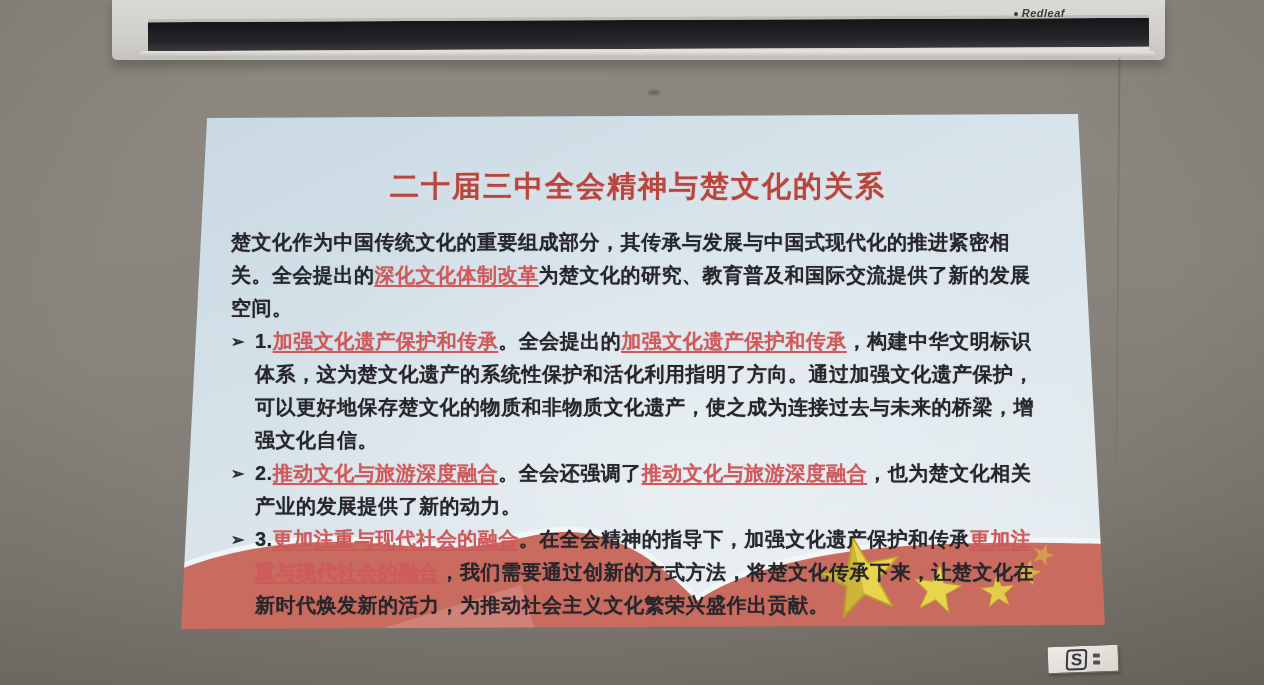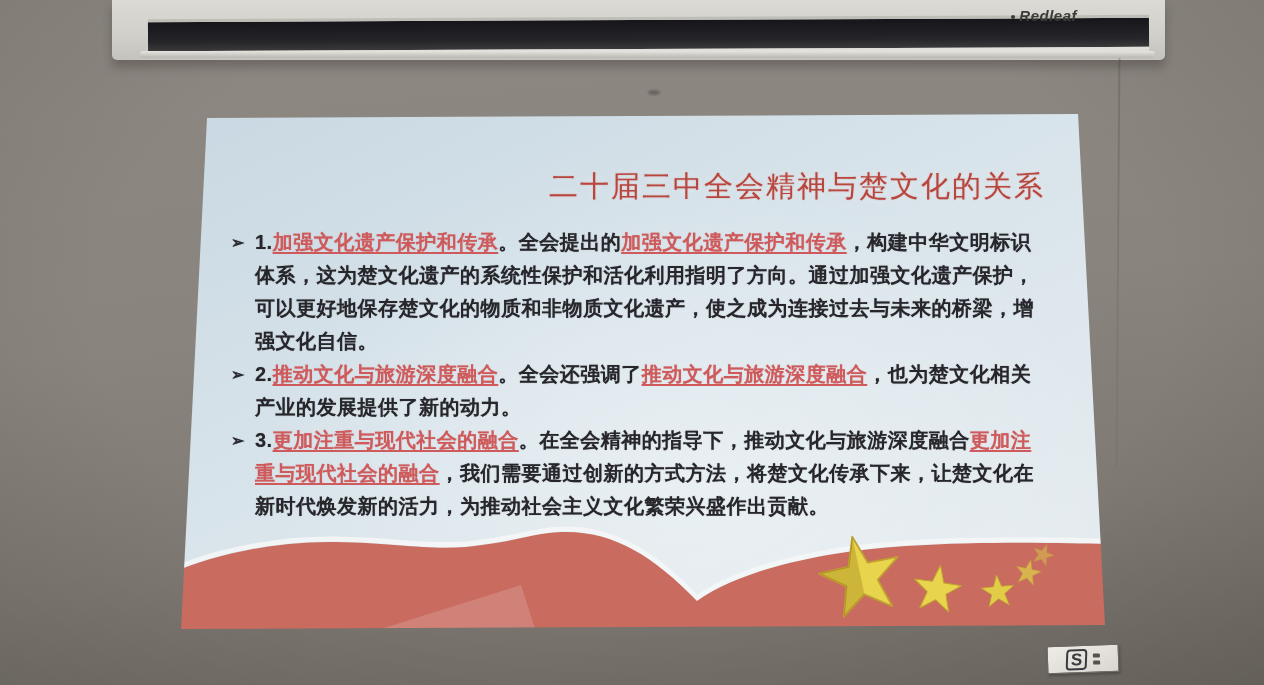--- a/index.html
+++ b/index.html
@@ -16,43 +16,43 @@
   .casing{position:absolute;left:112px;top:0;width:1053px;height:60px;
     background:linear-gradient(180deg,#dcdad4 0%,#d2d0ca 55%,#c5c3bd 100%);
     border-radius:0 0 5px 5px;
     box-shadow:0 7px 10px rgba(40,38,34,.30);}
   .casing-slot{position:absolute;left:36px;right:16px;top:17px;height:29px;
     background:linear-gradient(180deg,#15151a 0%,#26262a 70%,#3a3a3c 100%);
     border-top:3px solid #bfbdb7;border-bottom:4px solid #e2e0da;
     transform:rotate(-0.25deg);}
   .casing-lip{position:absolute;left:28px;right:10px;bottom:2px;height:7px;
     background:linear-gradient(180deg,#e6e4de,#b9b7b1);border-radius:3px;}
-  .brand{position:absolute;right:88px;top:7px;font-size:15px;font-style:italic;
+  .brand{position:absolute;right:100px;top:7px;font-size:11px;font-style:italic;
     font-weight:bold;color:#3d3b38;letter-spacing:.5px;}
   .brand::before{content:"";display:inline-block;width:4px;height:4px;border-radius:50%;
     background:#3d3b38;margin-right:4px;vertical-align:middle;}
 
   
   .seam{position:absolute;left:1117px;top:58px;width:2px;height:410px;
     background:linear-gradient(180deg,rgba(50,45,40,.22),rgba(50,45,40,.05));
     transform:rotate(0.4deg);}
   .wall-mark{position:absolute;left:648px;top:90px;width:12px;height:5px;border-radius:50%;
     background:rgba(40,38,36,.35);filter:blur(1px);}
 
   
   .slide{position:absolute;left:181px;top:114px;width:924px;height:515px;
     clip-path:polygon(26px 4px, 897px 0px, 924px 511px, 0px 515px);
     background:
       radial-gradient(ellipse at 55% 70%, rgba(255,255,255,.35) 0%, rgba(255,255,255,0) 60%),
       linear-gradient(155deg,#c9d8e2 0%,#d7e3ea 40%,#e7edf1 100%);
     filter:drop-shadow(-1px -2px 2px rgba(30,35,45,.55));}
   .slide-content{position:absolute;inset:0;padding:52px 60px 0 50px;box-sizing:border-box;}
 
-  .title{margin:0 0 20px 0;text-align:right;font-size:29px;line-height:40px;
-    font-weight:normal;color:#b8463e;letter-spacing:2px;
+  .title{margin:0 0 20px 0;text-align:center;font-size:29px;line-height:40px;
+    font-weight:bold;color:#b8463e;letter-spacing:2px;
     text-shadow:0 0 2px rgba(186,76,66,.35), 0 0 6px rgba(255,255,255,.5);}
 
   .body-text{font-size:20px;line-height:33px;font-weight:bold;color:#26262b;
     letter-spacing:.5px;text-shadow:0 0 1px rgba(35,35,45,.45);}
   .para{margin:0 0 0 0;}
   .bullet-row{display:flex;align-items:flex-start;}
   .bullet-mark{flex:0 0 24px;font-size:16px;line-height:33px;color:#2a2a30;}
   .bullet-text{margin:0;flex:1;}
   .hl{color:#cf5a5c;text-decoration:underline;text-decoration-thickness:2px;
     text-underline-offset:3px;text-shadow:0 0 1px rgba(200,80,80,.5);}
@@ -123,34 +123,35 @@
   <div class="star star5">
     <svg viewBox="0 0 100 100">
       <polygon points="50,2 61.2,34.6 95.7,35.2 68.1,55.9 78.2,88.8 50,69 21.8,88.8 31.9,55.9 4.3,35.2 38.8,34.6" fill="#d9c34c" stroke="#c0a432" stroke-width="2" stroke-linejoin="round"></polygon>
     </svg>
   </div>
 
   <div class="slide-content">
     <h1 class="title">二十届三中全会精神与楚文化的关系</h1>
 
     <div class="body-text">
+      <p class="para"><span>楚文化作为中国传统文化的重要组成部分，其传承与发展与中国式现代化的推进紧密相关。全会提出的</span><span class="hl">深化文化体制改革</span><span>为楚文化的研究、教育普及和国际交流提供了新的发展空间。</span></p>
 
       <div class="bullet-row">
         <span class="bullet-mark">➢</span>
         <p class="bullet-text"><span>1.</span><span class="hl">加强文化遗产保护和传承</span><span>。全会提出的</span><span class="hl">加强文化遗产保护和传承</span><span>，构建中华文明标识体系，这为楚文化遗产的系统性保护和活化利用指明了方向。通过加强文化遗产保护，可以更好地保存楚文化的物质和非物质文化遗产，使之成为连接过去与未来的桥梁，增强文化自信。</span></p>
       </div>
 
       <div class="bullet-row">
         <span class="bullet-mark">➢</span>
         <p class="bullet-text"><span>2.</span><span class="hl">推动文化与旅游深度融合</span><span>。全会还强调了</span><span class="hl">推动文化与旅游深度融合</span><span>，也为楚文化相关产业的发展提供了新的动力。</span></p>
       </div>
 
       <div class="bullet-row">
         <span class="bullet-mark">➢</span>
-        <p class="bullet-text"><span>3.</span><span class="hl">更加注重与现代社会的融合</span><span>。在全会精神的指导下，推动文化与旅游深度融合</span><span class="hl">更加注重与现代社会的融合</span><span>，我们需要通过创新的方式方法，将楚文化传承下来，让楚文化在新时代焕发新的活力，为推动社会主义文化繁荣兴盛作出贡献。</span></p>
+        <p class="bullet-text"><span>3.</span><span class="hl">更加注重与现代社会的融合</span><span>。在全会精神的指导下，加强文化遗产保护和传承</span><span class="hl">更加注重与现代社会的融合</span><span>，我们需要通过创新的方式方法，将楚文化传承下来，让楚文化在新时代焕发新的活力，为推动社会主义文化繁荣兴盛作出贡献。</span></p>
       </div>
     </div>
   </div>
 </div>
 
 <div class="sticker">
   <span class="sticker-s">S</span>
   <span class="sticker-dots">
       <i></i>
       <i></i>

